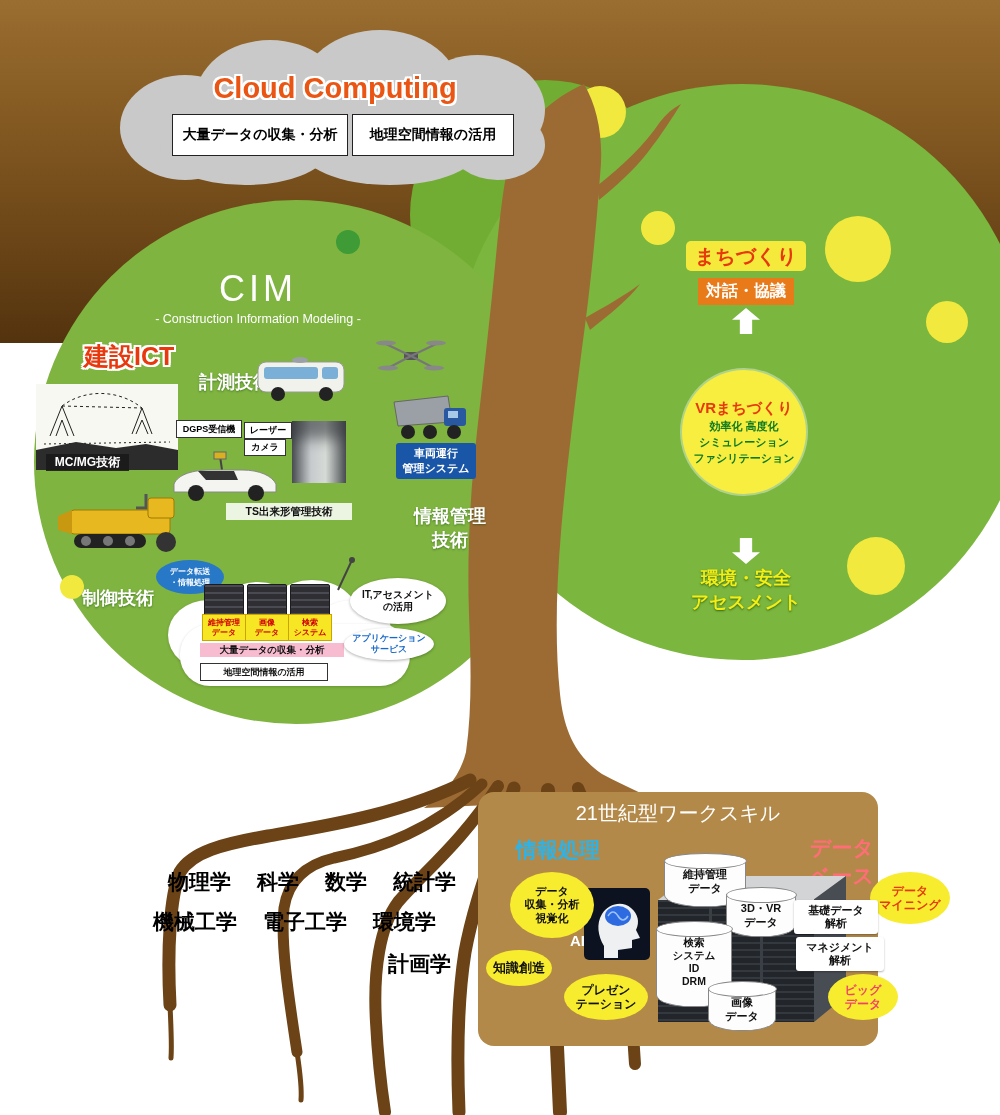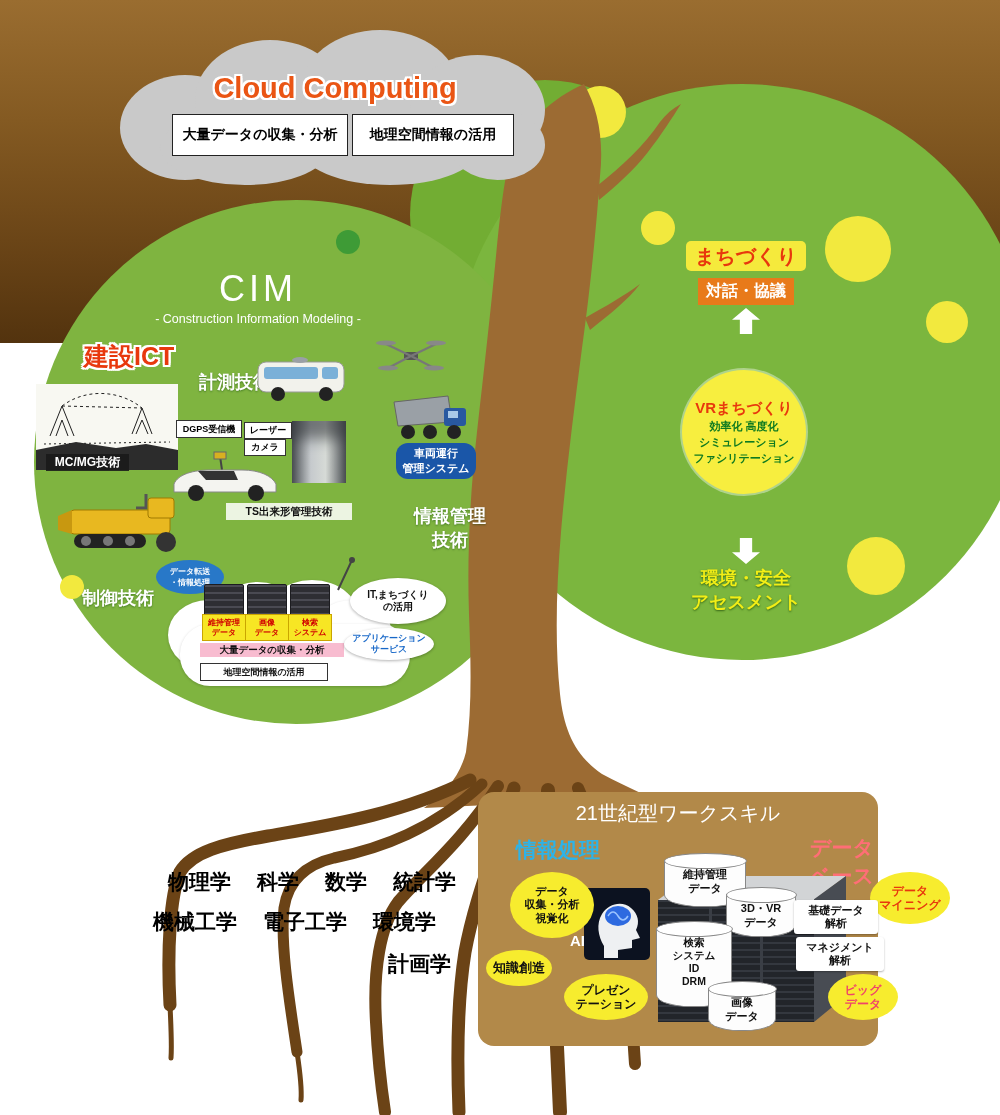--- a/index.html
+++ b/index.html
@@ -48,21 +48,21 @@
   #dgps{left:176px;top:420px;width:64px;height:16px;}
   #laser{left:244px;top:422px;width:46px;height:15px;}
   #camera{left:244px;top:439px;width:40px;height:15px;}
   #sketch{left:36px;top:384px;width:142px;height:86px;background:#f8f8f2;}
   #street{left:292px;top:421px;width:54px;height:62px;
     background:linear-gradient(90deg,#55595d 0%,#c6cacd 35%,#d6dad6 62%,#55595d 100%);
     box-shadow:inset 0 18px 14px rgba(40,44,48,.55);}
   #van{left:252px;top:348px;width:98px;height:58px;}
   #drone{left:374px;top:334px;width:74px;height:44px;}
   #truck{left:386px;top:390px;width:84px;height:54px;}
-  #vehicle-ops{left:396px;top:443px;width:80px;height:36px;background:#1a56a8;color:#fff;font-size:11px;font-weight:bold;border-radius:12px;}
+  #vehicle-ops{left:396px;top:443px;width:80px;height:36px;background:#1a56a8;color:#fff;font-size:11px;font-weight:bold;border-radius:3px;}
   #car{left:164px;top:450px;width:120px;height:54px;}
   #ts{left:226px;top:503px;width:126px;height:17px;background:rgba(255,255,255,.85);font-size:10.5px;font-weight:bold;color:#111;}
   #paver{left:50px;top:488px;width:152px;height:70px;}
 
   
   .scpuff{position:absolute;background:#fff;border-radius:50%;box-shadow:0 1px 3px rgba(0,0,0,.18);}
   #sc-b1{left:168px;top:600px;width:80px;height:70px;}
   #sc-b2{left:210px;top:582px;width:95px;height:85px;}
   #sc-b3{left:262px;top:580px;width:100px;height:88px;}
   #sc-b4{left:312px;top:600px;width:80px;height:68px;}
@@ -318,21 +318,21 @@
       <div id="sc-server2" class="server"></div>
       <div id="sc-server3" class="server"></div>
       <div id="sc-tag1" class="sctag flexc pre">維持管理
 データ</div>
       <div id="sc-tag2" class="sctag flexc pre">画像
 データ</div>
       <div id="sc-tag3" class="sctag flexc pre">検索
 システム</div>
       <div id="sc-strip" class="abs flexc">大量データの収集・分析</div>
       <div id="sc-geo" class="abs flexc">地理空間情報の活用</div>
-      <div id="sc-itcloud" class="abs flexc pre">IT,まちづくり
+      <div id="sc-itcloud" class="abs flexc pre">IT,アセスメント
 の活用</div>
       <div id="sc-appservice" class="abs flexc pre">アプリケーション
 サービス</div>
     </div>
   </div>
 
   <div>
     <div id="machi-title" class="abs flexc">まちづくり</div>
     <div id="dialogue" class="abs flexc">対話・協議</div>
     <div id="arrow-up" class="arrow"></div>

